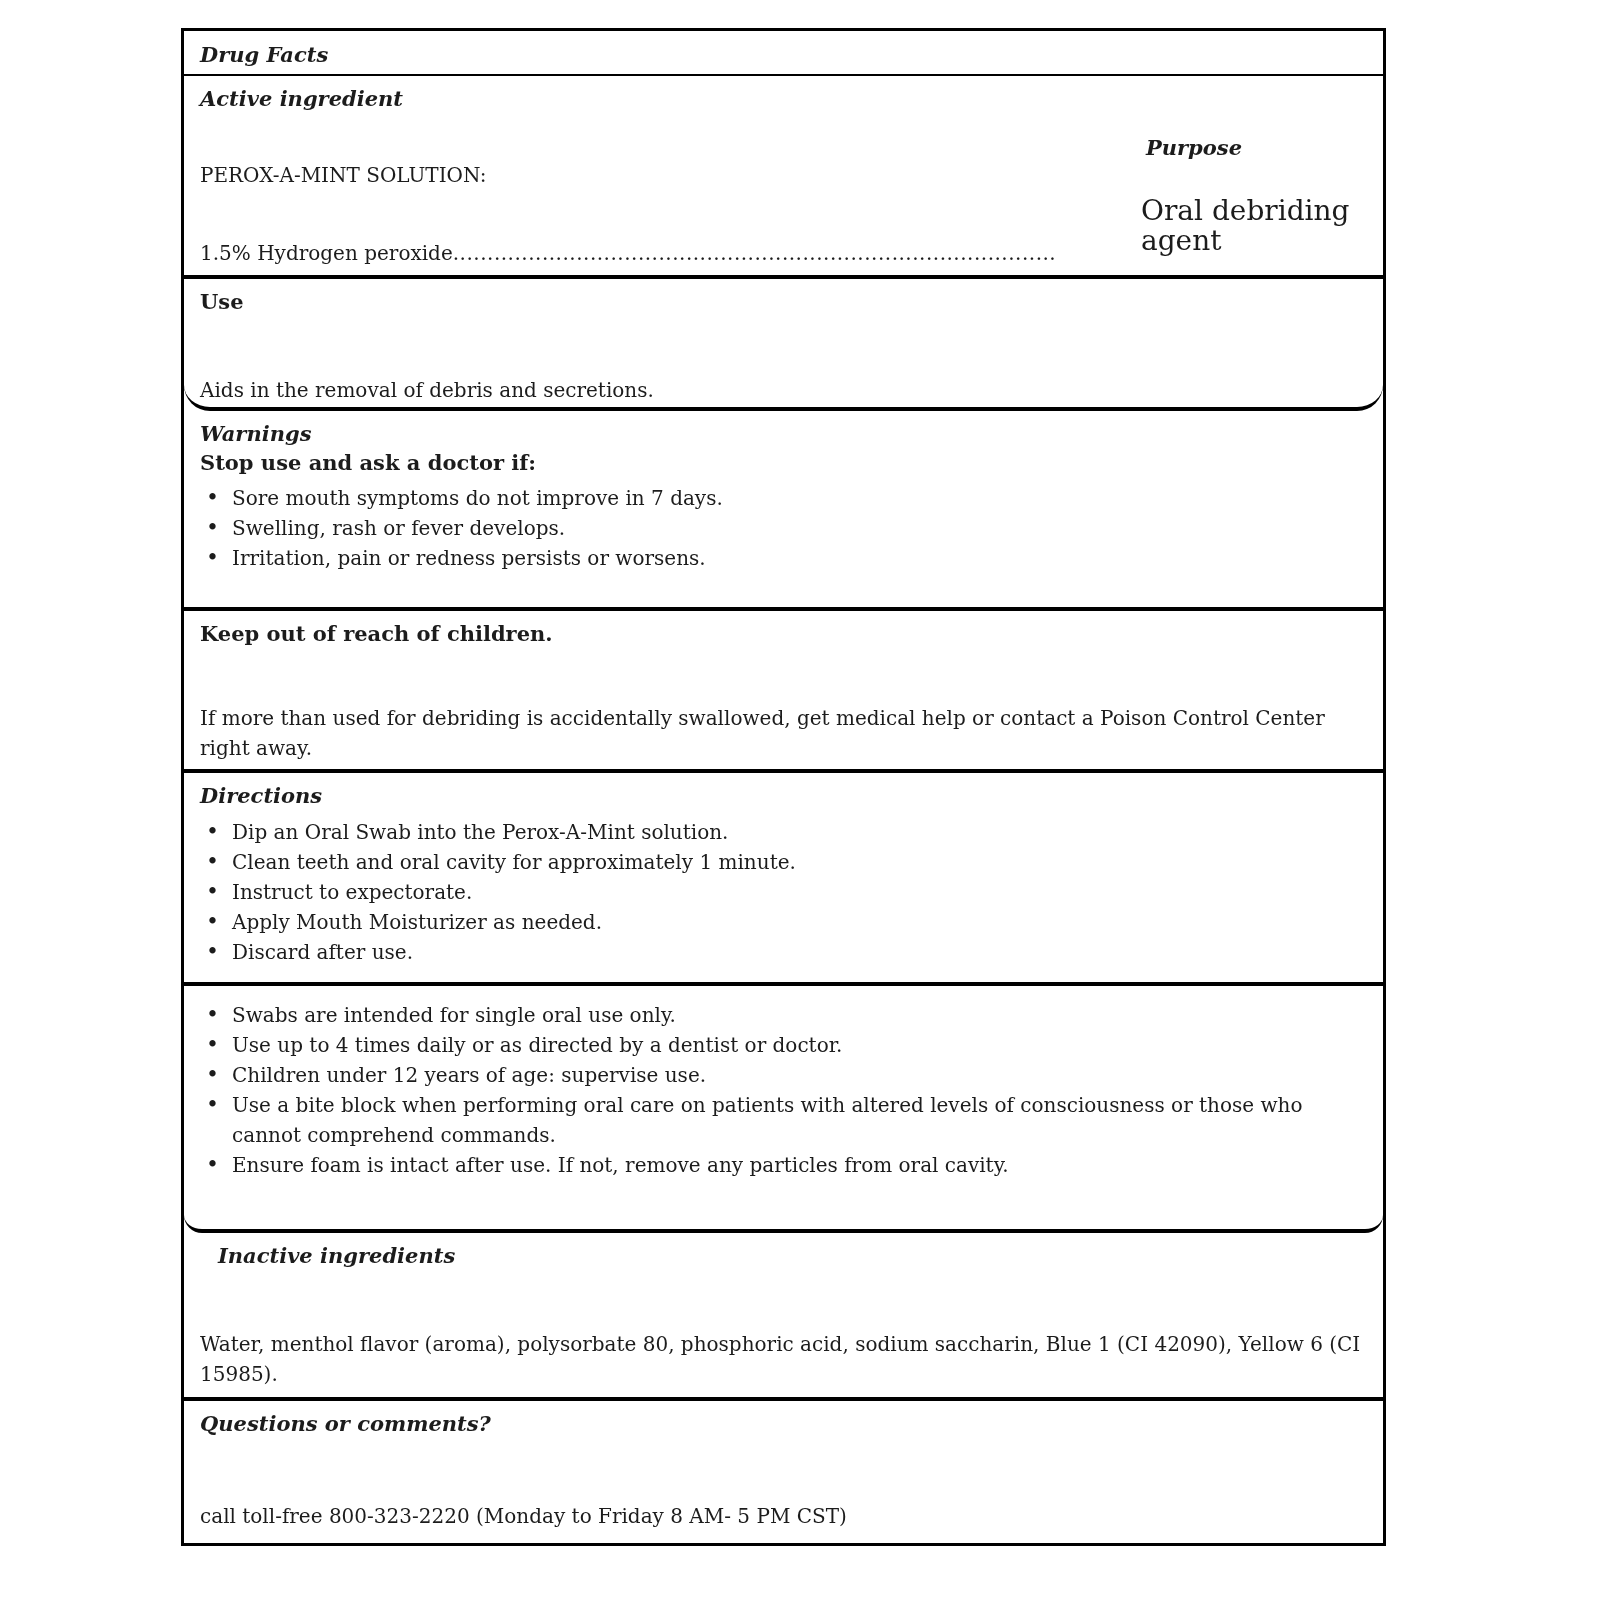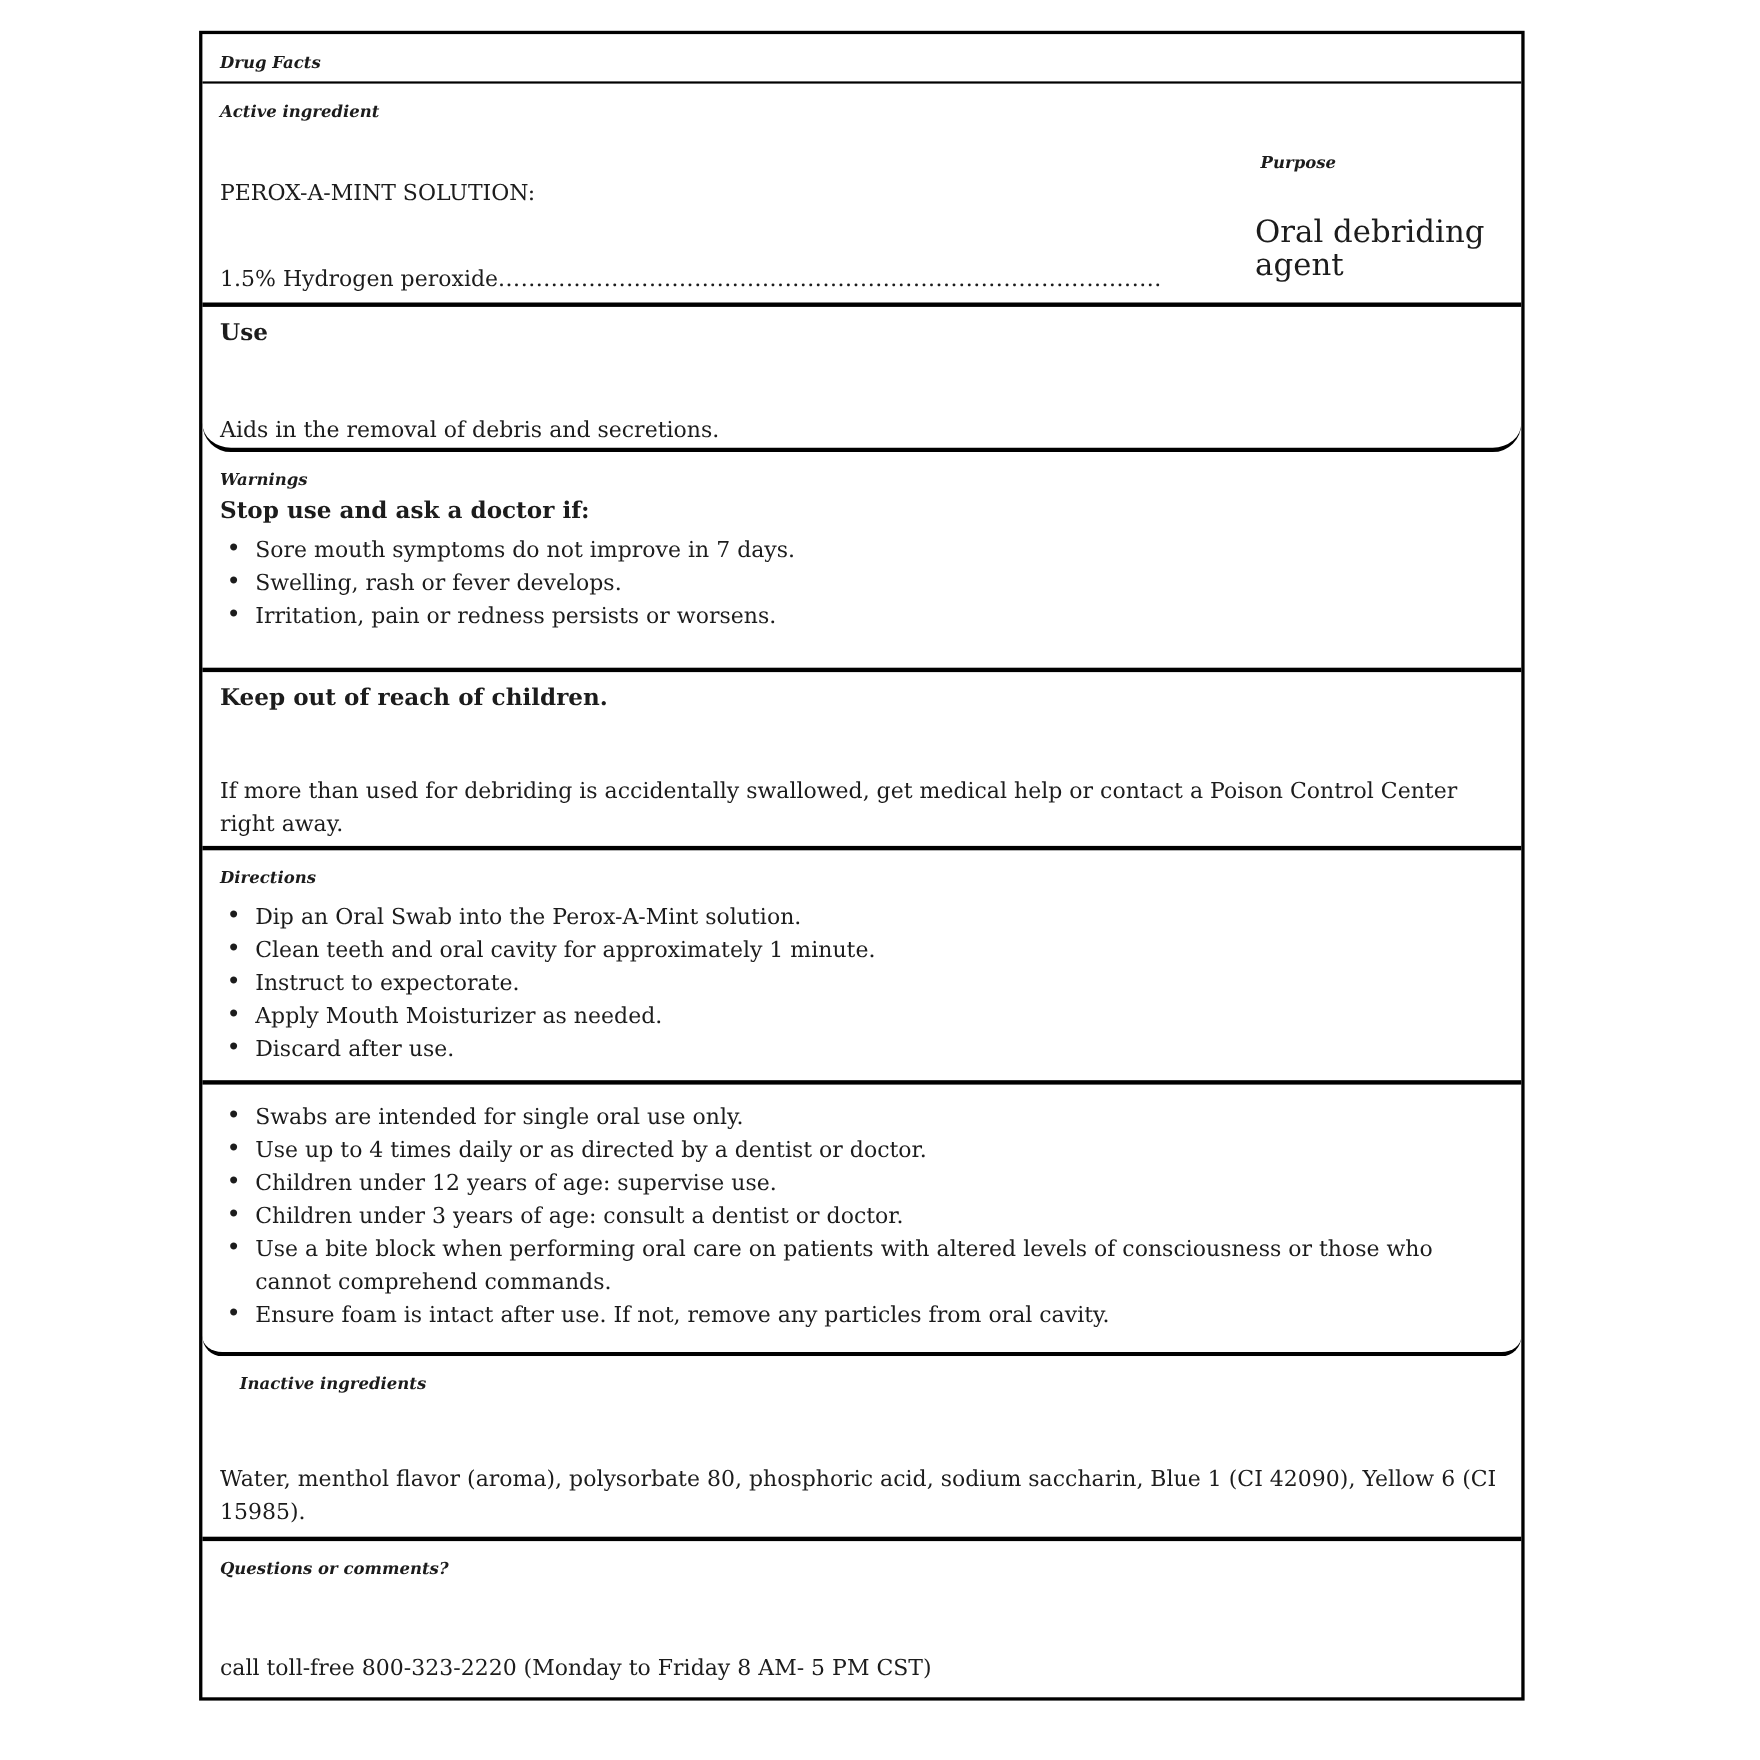--- a/index.html
+++ b/index.html
@@ -38,21 +38,21 @@
   .sec-use     { height: 132px; border-radius: 26px; }
   .sec-warn    { height: 200px; }
   .sec-keep    { height: 162px; }
   .sec-dir     { height: 213px; }
   .sec-add     { height: 247px; padding-top: 14px; border-radius: 18px; }
   .sec-inact   { height: 168px; padding-left: 34px; }
 
   .h-bi {
     font-weight: bold;
     font-style: italic;
-    font-size: 15px;
+    font-size: 21px;
     line-height: 28px;
   }
   .h-b {
     font-weight: bold;
     font-size: 21px;
     line-height: 28px;
   }
   .abs { position: absolute; left: 16px; right: 16px; }
 
   
@@ -133,21 +133,20 @@
         <li>Apply Mouth Moisturizer as needed.</li>
         <li>Discard after use.</li>
       </ul>
   </div>
 
   <div class="section sec-add">
     <ul class="bullets" style="margin-top:0">
         <li>Swabs are intended for single oral use only.</li>
         <li>Use up to 4 times daily or as directed by a dentist or doctor.</li>
         <li>Children under 12 years of age: supervise use.</li>
-        <li>Children under 3 years of age: consult a dentist or doctor.</li>
         <li>Use a bite block when performing oral care on patients with altered levels of consciousness or those who cannot comprehend commands.</li>
         <li>Ensure foam is intact after use. If not, remove any particles from oral cavity.</li>
       </ul>
   </div>
 
   <div class="section sec-inact">
     <span class="h-bi">Inactive ingredients</span>
     <div class="abs inact-body">Water, menthol flavor (aroma), polysorbate 80, phosphoric acid, sodium saccharin, Blue 1 (CI 42090), Yellow 6 (CI 15985).</div>
   </div>
 

